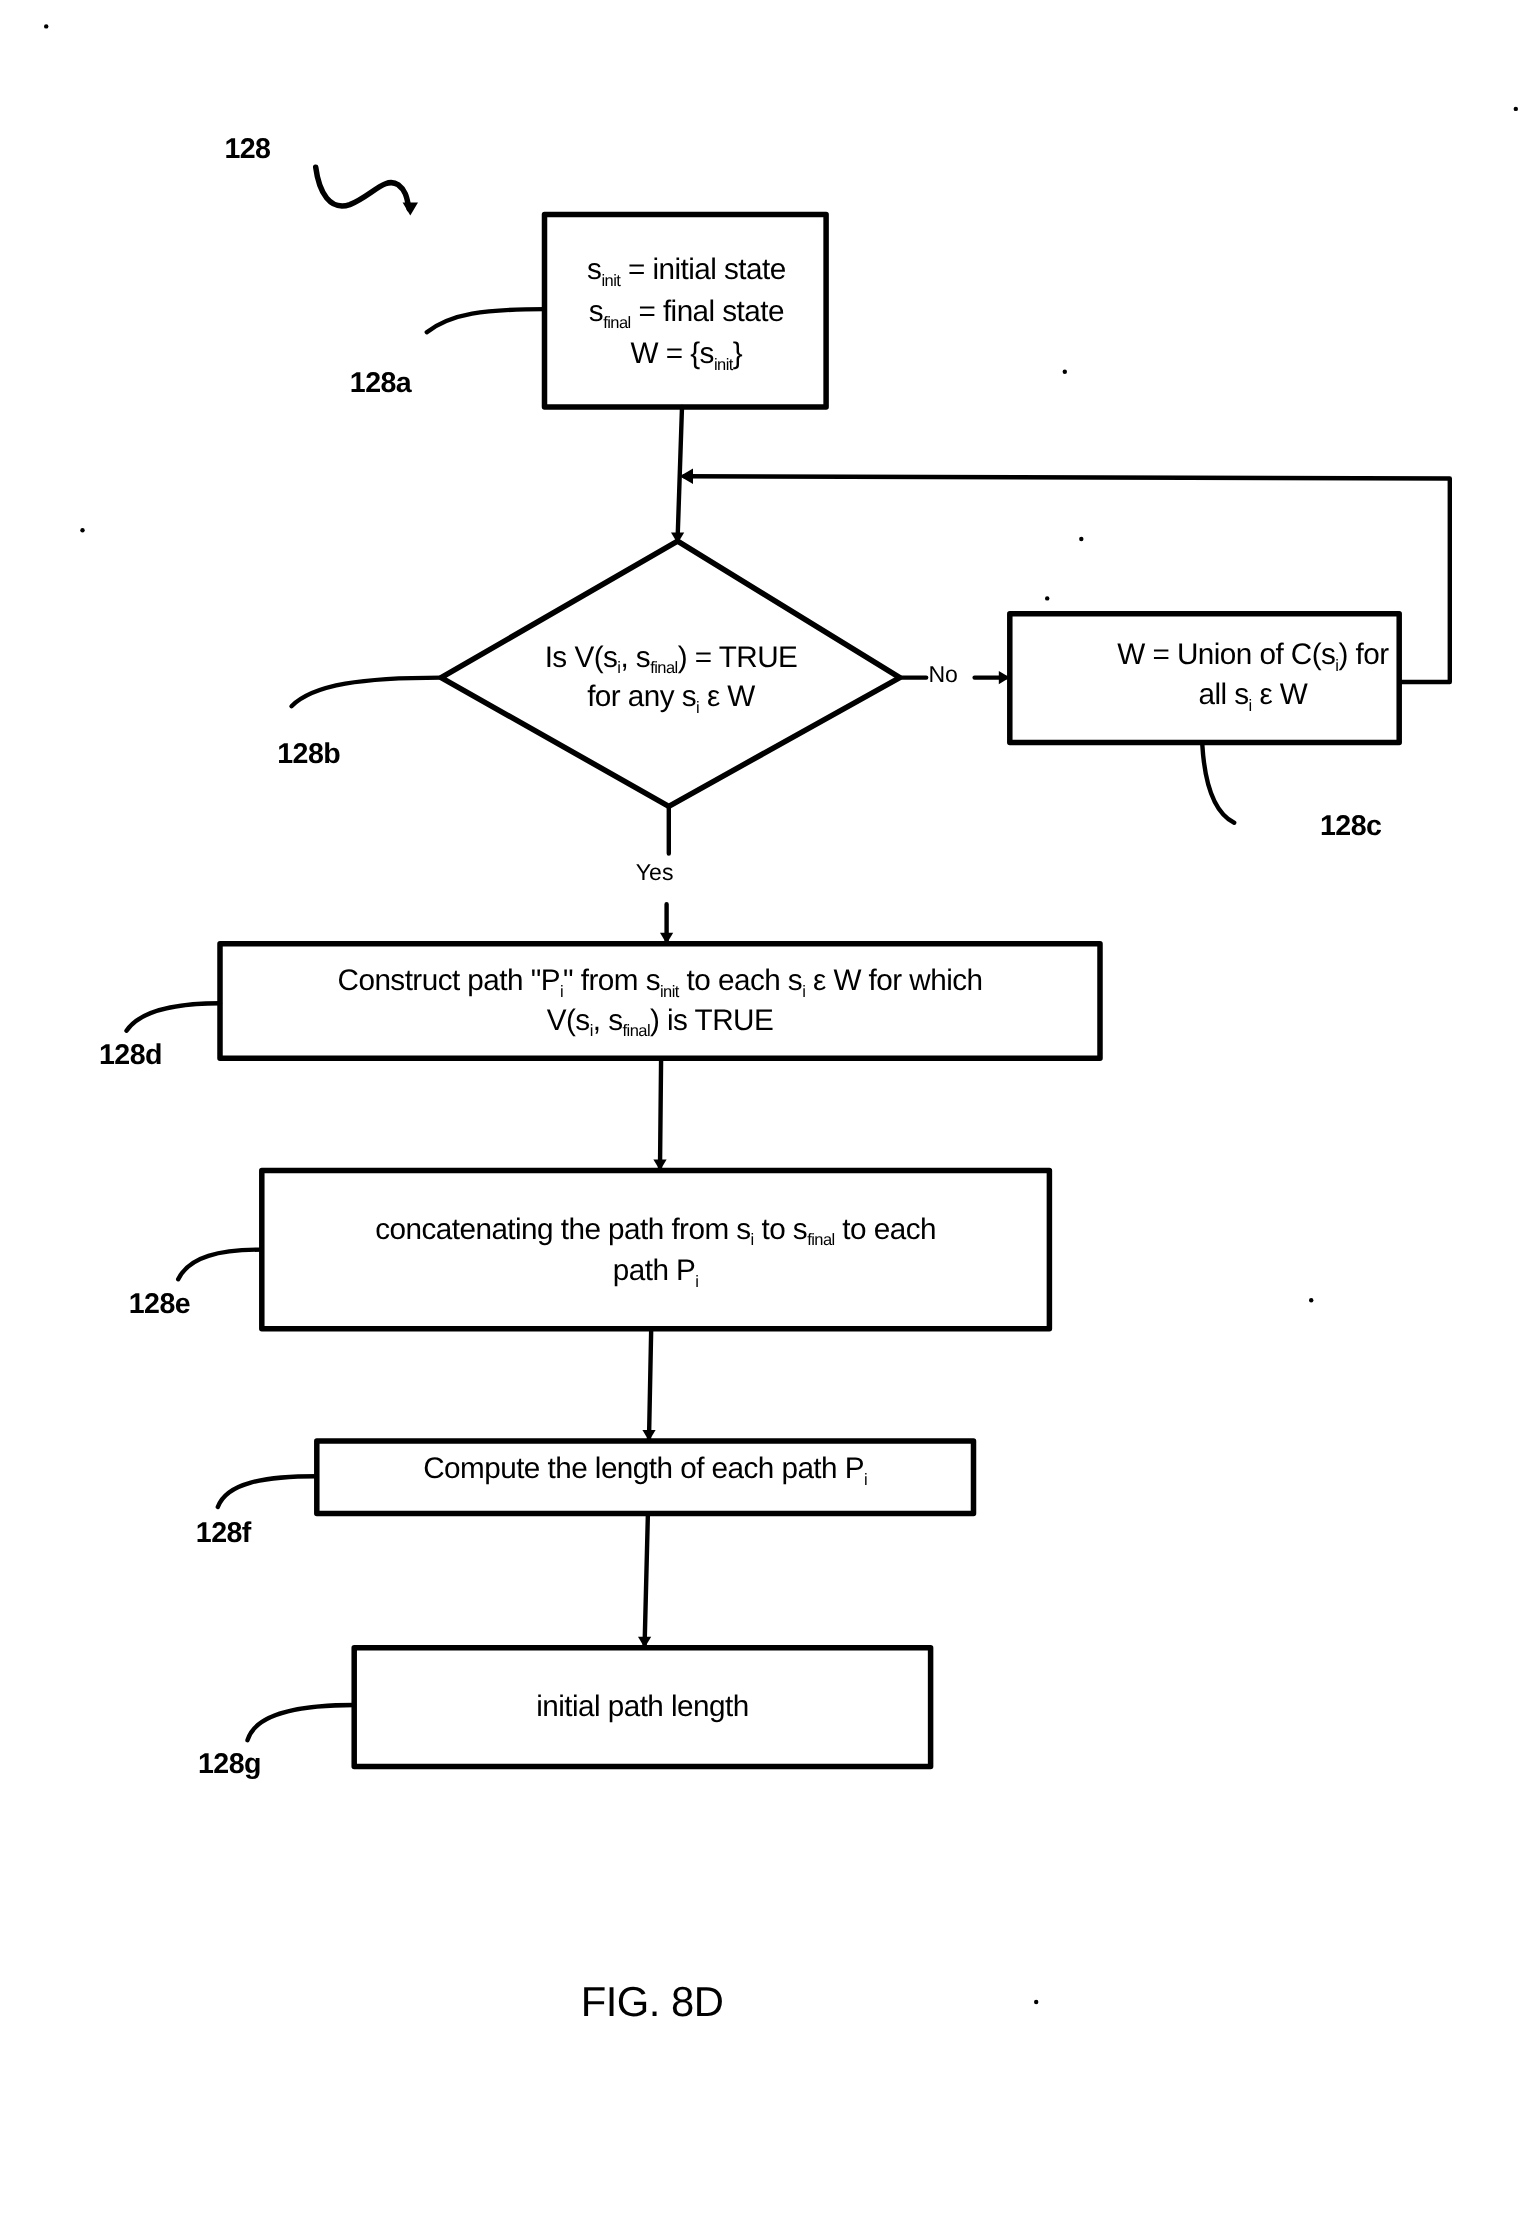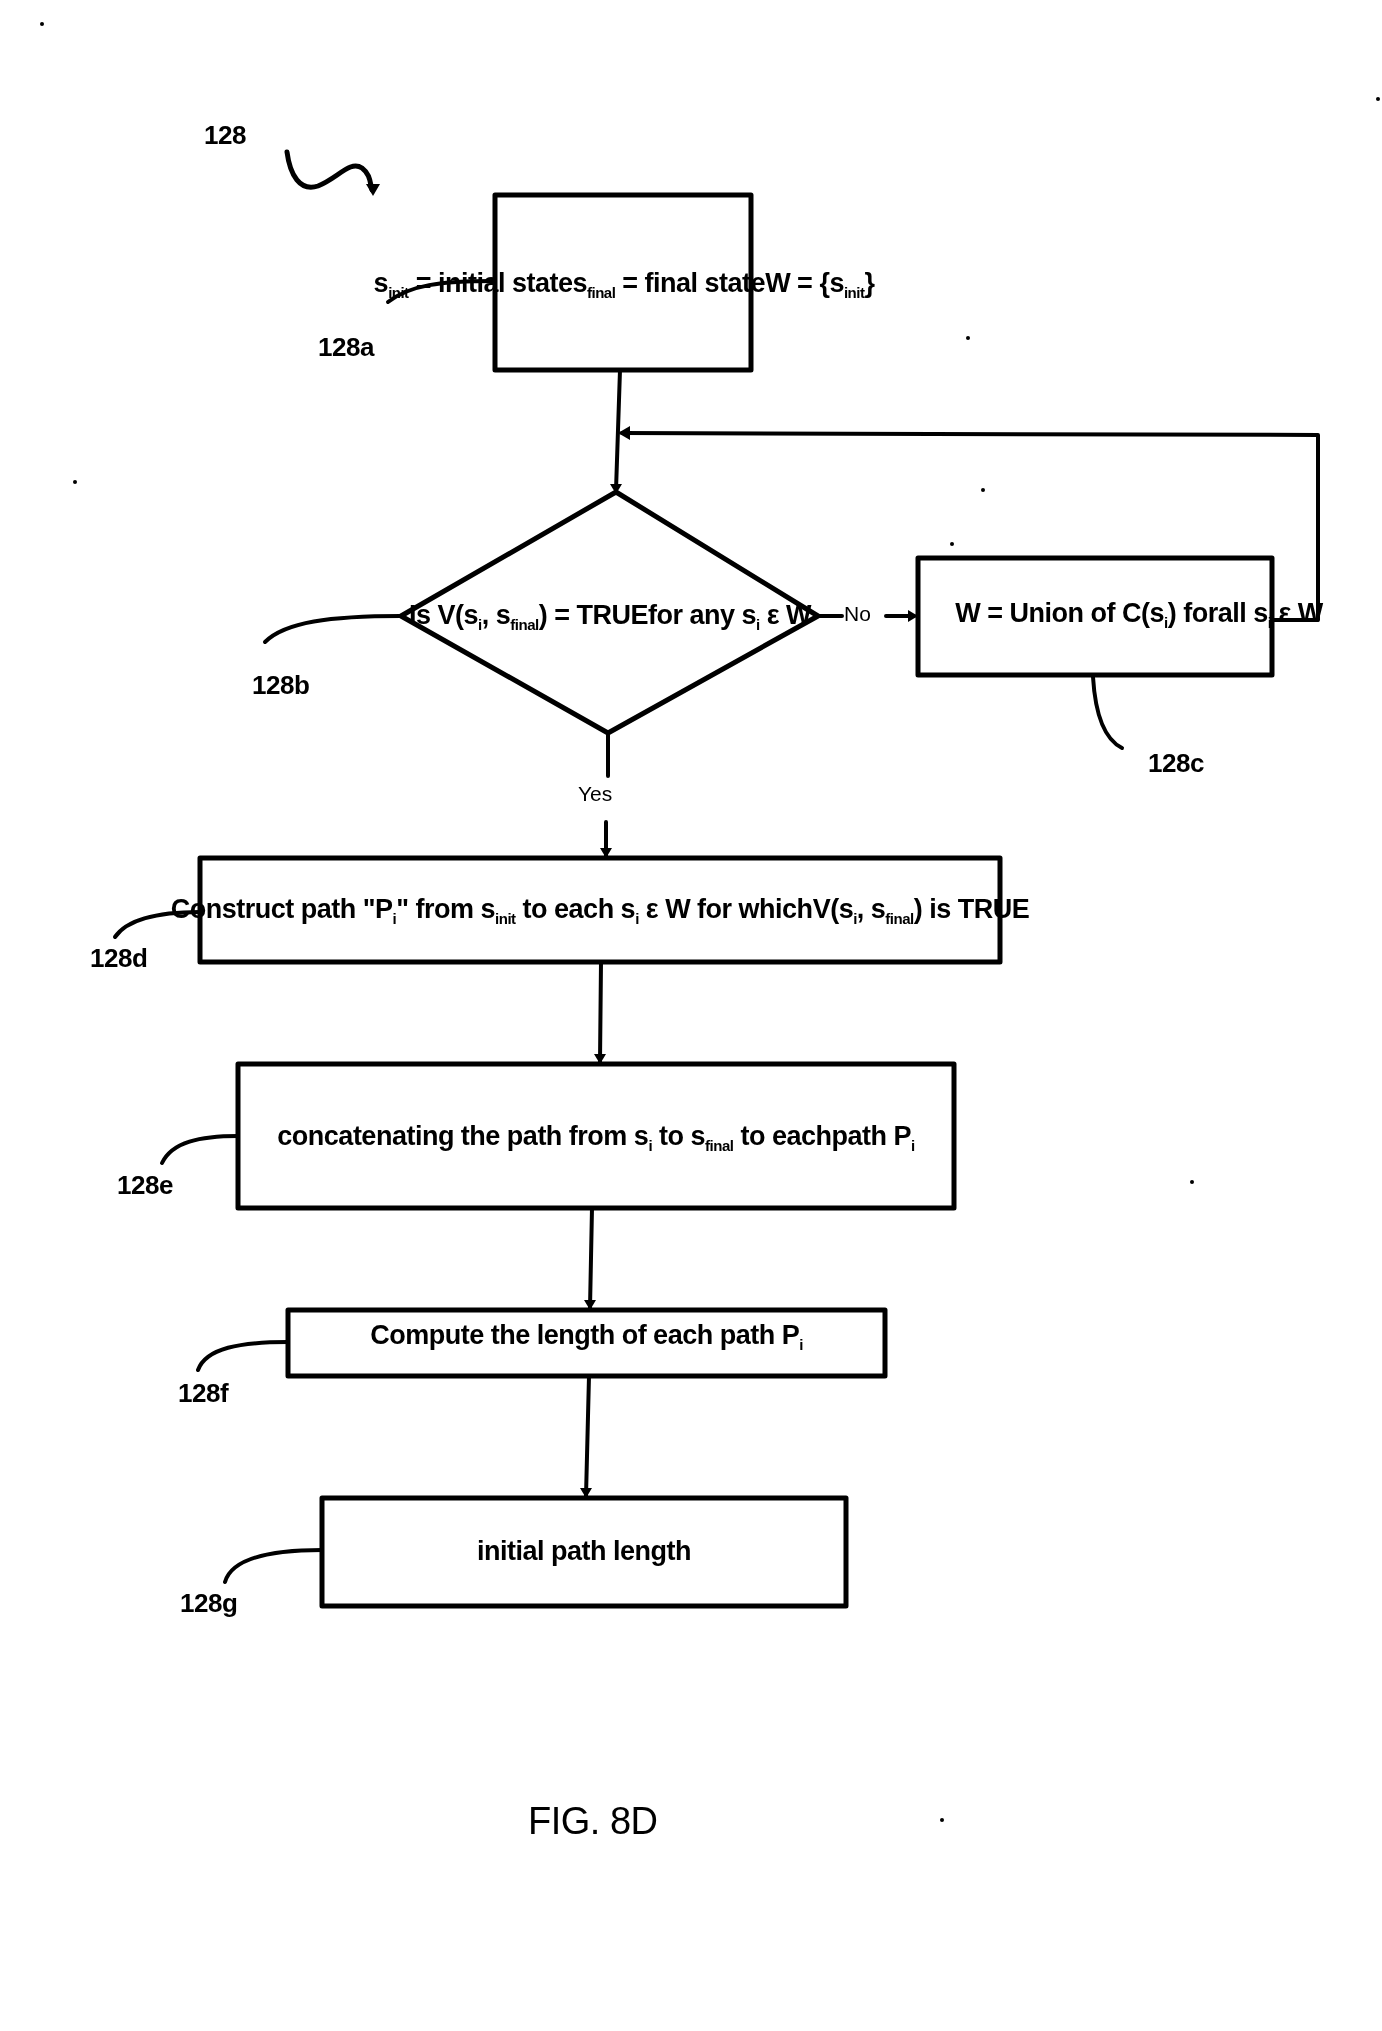--- a/index.html
+++ b/index.html
@@ -1,21 +1,21 @@
 <!DOCTYPE html>
 <html><head>
 <meta charset="utf-8">
 <style>
   html, body { margin: 0; padding: 0; background: #ffffff; }
   body { width: 1382px; height: 2031px; position: relative; overflow: hidden;
          font-family: "Liberation Sans", sans-serif; color: #000; }
   #diagram { position: absolute; left: 0; top: 0; }
-  .node-text { position: absolute; display: flex; flex-direction: row;
+  .node-text { position: absolute; display: flex; flex-direction: column;
                align-items: center; justify-content: center; text-align: center;
-               font-weight: bold; font-size: 27px; line-height: 36px; letter-spacing: -0.5px;
+               font-weight: normal; font-size: 27px; line-height: 36px; letter-spacing: -0.5px;
                font-family: "Liberation Sans", sans-serif; }
   .node-text .line { white-space: nowrap; }
   .ref-label { position: absolute; font-weight: bold; font-size: 26px;
                font-family: "Liberation Sans", sans-serif; letter-spacing: -0.5px; white-space: nowrap; }
   .flow-label { position: absolute; font-weight: normal; font-size: 21px;
                 font-family: "Liberation Sans", sans-serif; white-space: nowrap; }
   .fig-caption { position: absolute; font-size: 38px; font-family: "Liberation Sans", sans-serif;
                  font-weight: normal; white-space: nowrap; letter-spacing: -0.5px; }
   sub { font-size: 15px; vertical-align: -6px; line-height: 0; }
   .speck { position: absolute; width: 4px; height: 4px; border-radius: 50%; background: #000; }
@@ -103,21 +103,21 @@
   </div>
 <div class="node-text" style="left:324px; top:1506px; width:520px; height:90px; line-height:38px;">
     <div class="line">initial path length</div>
   </div>
 
 <div class="flow-label" style="left:844px; top:602px;">No</div>
 <div class="flow-label" style="left:578px; top:782px;">Yes</div>
 
 <div class="ref-label" style="left:318px; top:332px;">128a</div>
 <div class="ref-label" style="left:252px; top:670px;">128b</div>
-<div class="ref-label" style="left:1148px; top:735px;margin-top:13px;">128c</div>
+<div class="ref-label" style="left:1200px; top:735px;">128c</div>
 <div class="ref-label" style="left:90px; top:943px;">128d</div>
 <div class="ref-label" style="left:117px; top:1170px;">128e</div>
 <div class="ref-label" style="left:158px; top:1378px;margin-left:20px;">128f</div>
 <div class="ref-label" style="left:180px; top:1588px;">128g</div>
 
 <div class="fig-caption" style="left:528px; top:1800px;">FIG. 8D</div>
 
 <div class="speck" style="left:40px; top:22px;"></div>
 <div class="speck" style="left:1376px; top:97px;"></div>
 <div class="speck" style="left:73px; top:480px;"></div>

